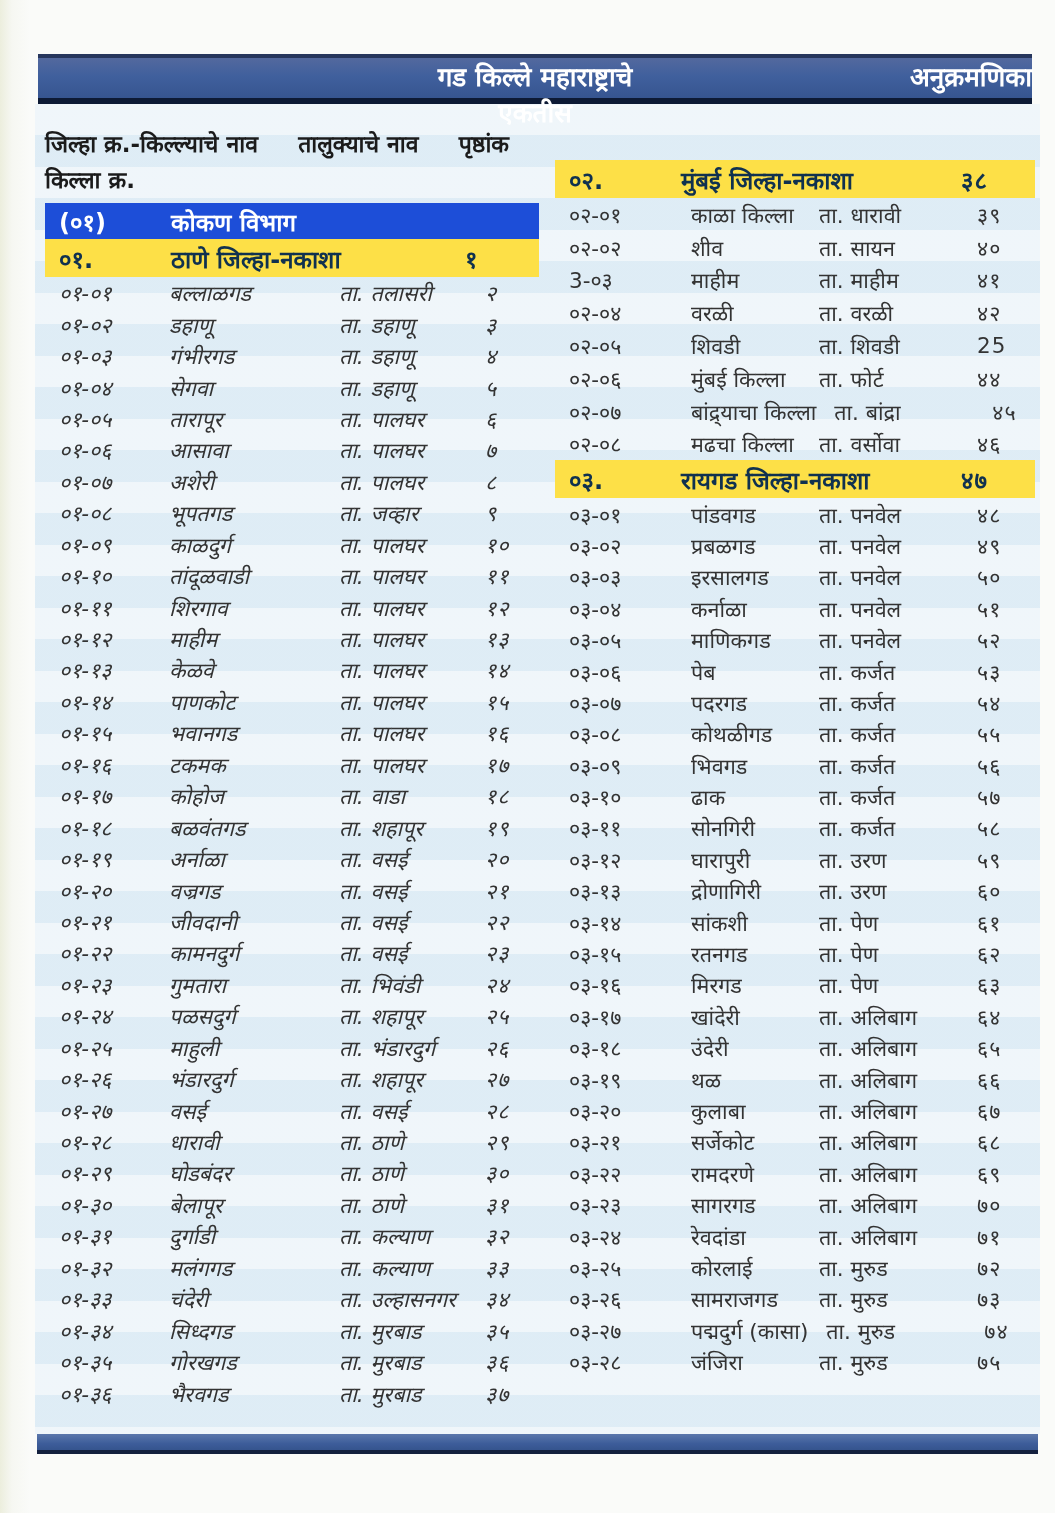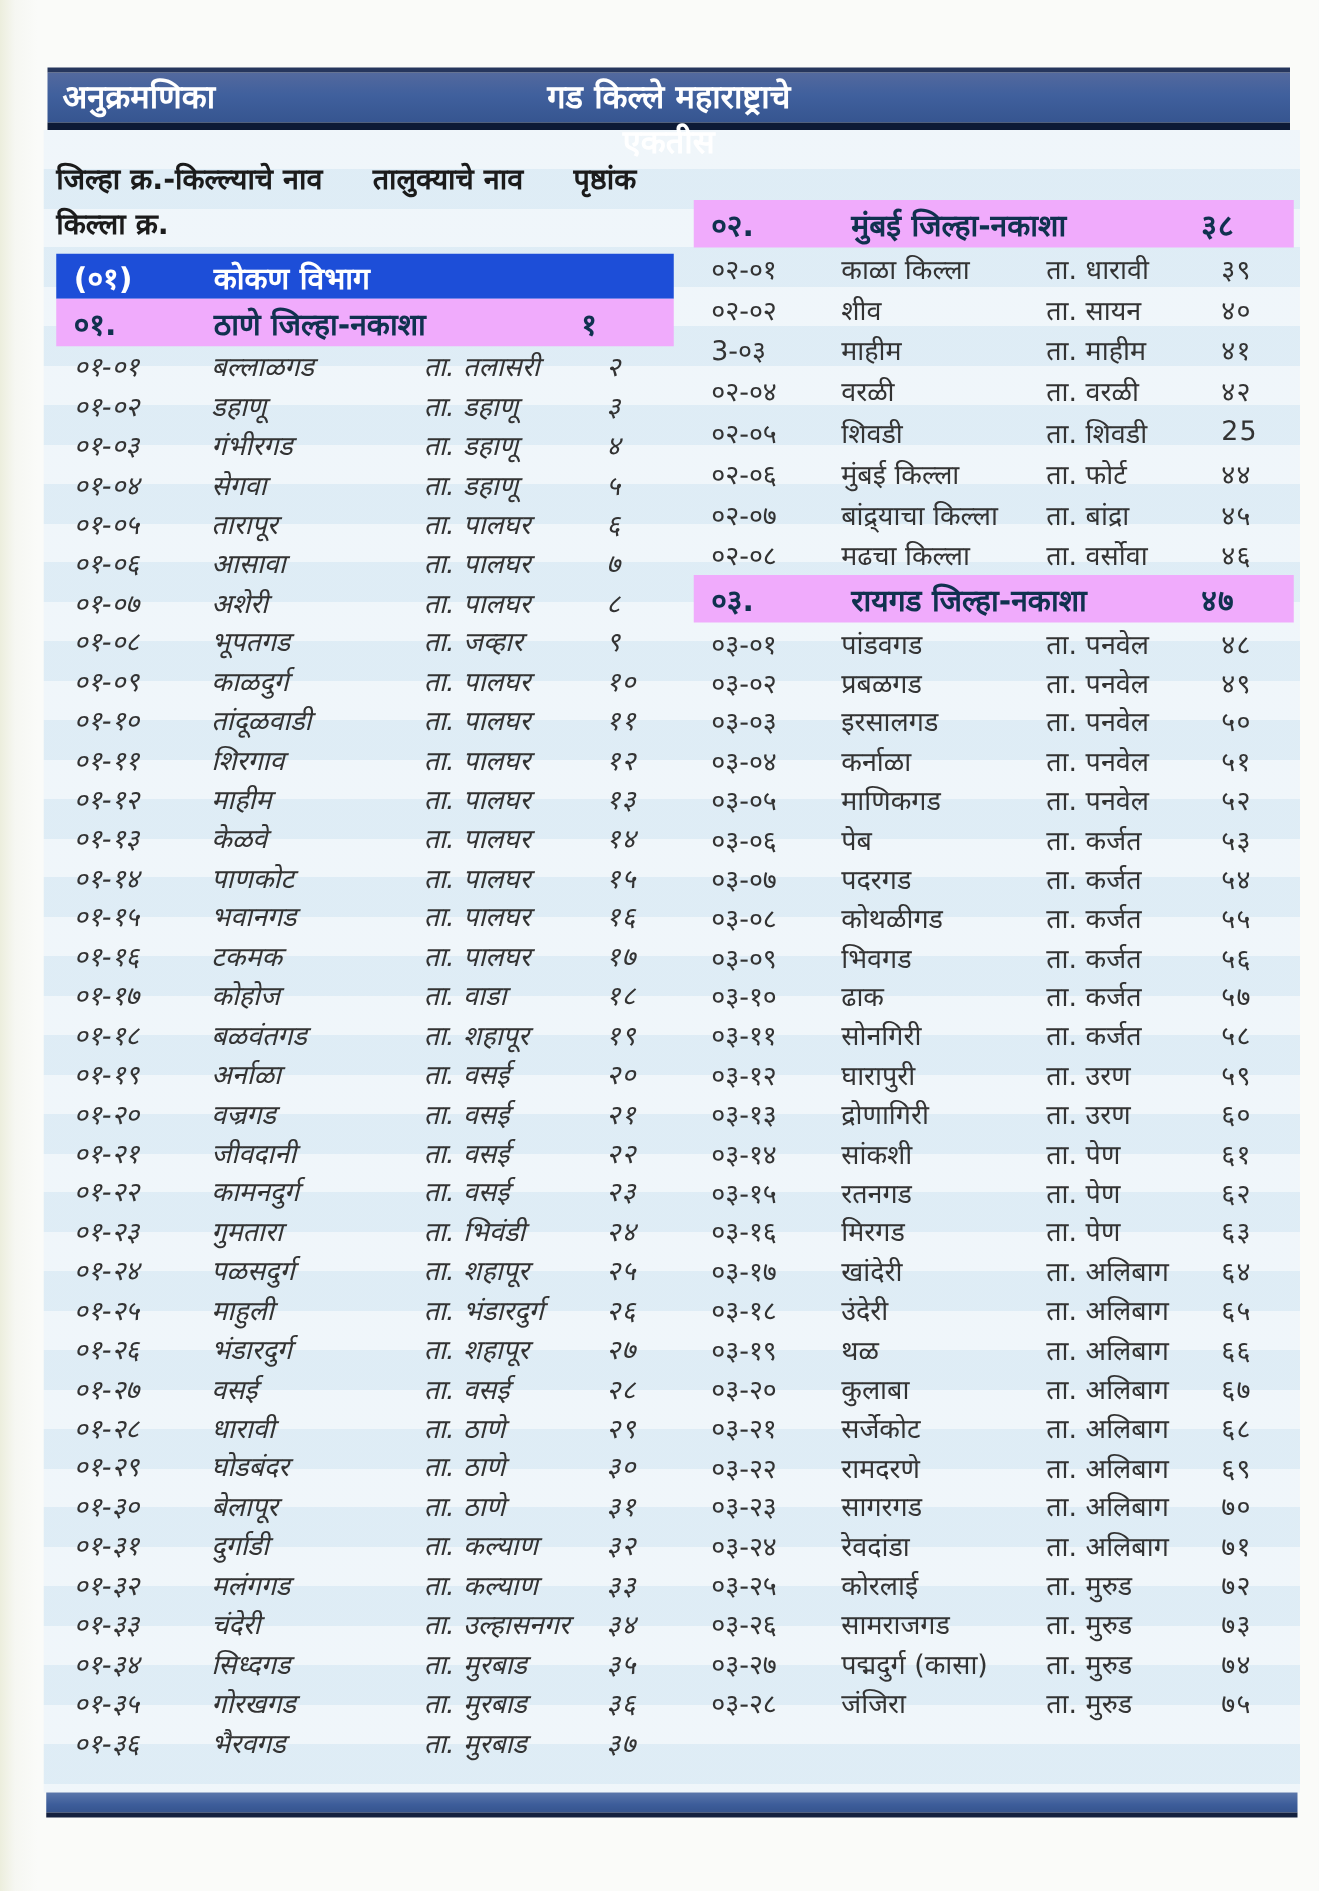--- a/index.html
+++ b/index.html
@@ -15,21 +15,21 @@
 
   
   .topbar{
     position:absolute;left:38px;top:54px;width:994px;height:50px;box-sizing:border-box;
     background:linear-gradient(180deg,#53699e 0%,#40609d 45%,#365590 100%);
     border-top:4px solid #26365d;
     border-bottom:6px solid #0d1a35;
     display:flex;align-items:center;justify-content:space-between;
     padding:0 20px;color:#ffffff;font-weight:bold;font-size:26px;flex-direction:column;
   }
-  .topbar .center{position:absolute;left:12px;right:0;text-align:left;}
+  .topbar .center{position:absolute;left:12px;right:0;text-align:right;}
   .topbar .left,.topbar .right{position:relative;z-index:1;}
 
   
   .blue-area{
     position:absolute;left:35px;top:104px;width:1005px;height:1330px;
     background:#e9f2f8;
   }
   
   .blue-area::before{
     content:"";position:absolute;inset:0;pointer-events:none;
@@ -57,33 +57,33 @@
   
   .division-row{
     margin-top:5px;height:36px;background:#1d4ed8;color:#ffffff;
     font-weight:bold;font-size:24px;
     display:grid;grid-template-columns:112px 1fr;align-items:center;
     padding-left:14px;
   }
 
   
   .sec-header{
-    height:38px;background:#f0abfc;color:#10314f;
+    height:38px;background:#fde047;color:#10314f;
     font-weight:bold;font-size:24px;
     display:grid;grid-template-columns:112px 1fr 74px;align-items:center;
     padding-left:14px;white-space:nowrap;
   }
 
   
   .row{
     display:grid;align-items:center;padding-left:14px;
     font-size:21.5px;color:#333333;white-space:nowrap;
   }
   .col-left .row{grid-template-columns:110px 1fr 146px 54px;height:31.45px;font-style:italic;}
-  .col-right .row{grid-template-columns:104px 1fr 140px 58px;}
+  .col-right .row{grid-template-columns:104px 1fr 140px 58px;gap:18px;}
   .rows-s2 .row{height:32.8px;}
   .rows-s3 .row{height:31.4px;}
   .sec3-block{}
   .c-page{letter-spacing:1px;}
 </style>
 </head>
 <body>
 
 <div class="scan">
 

